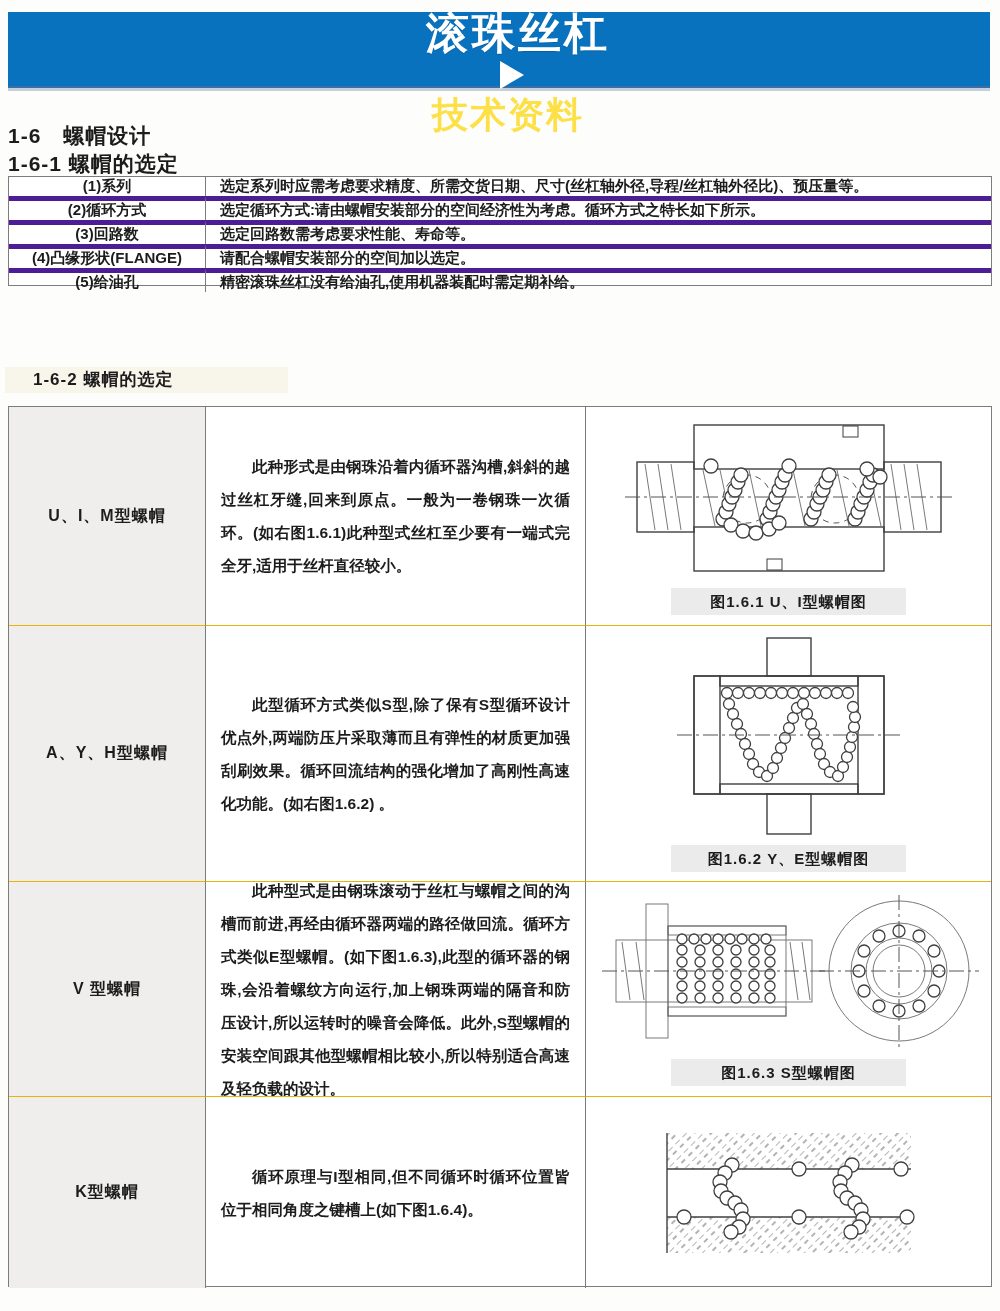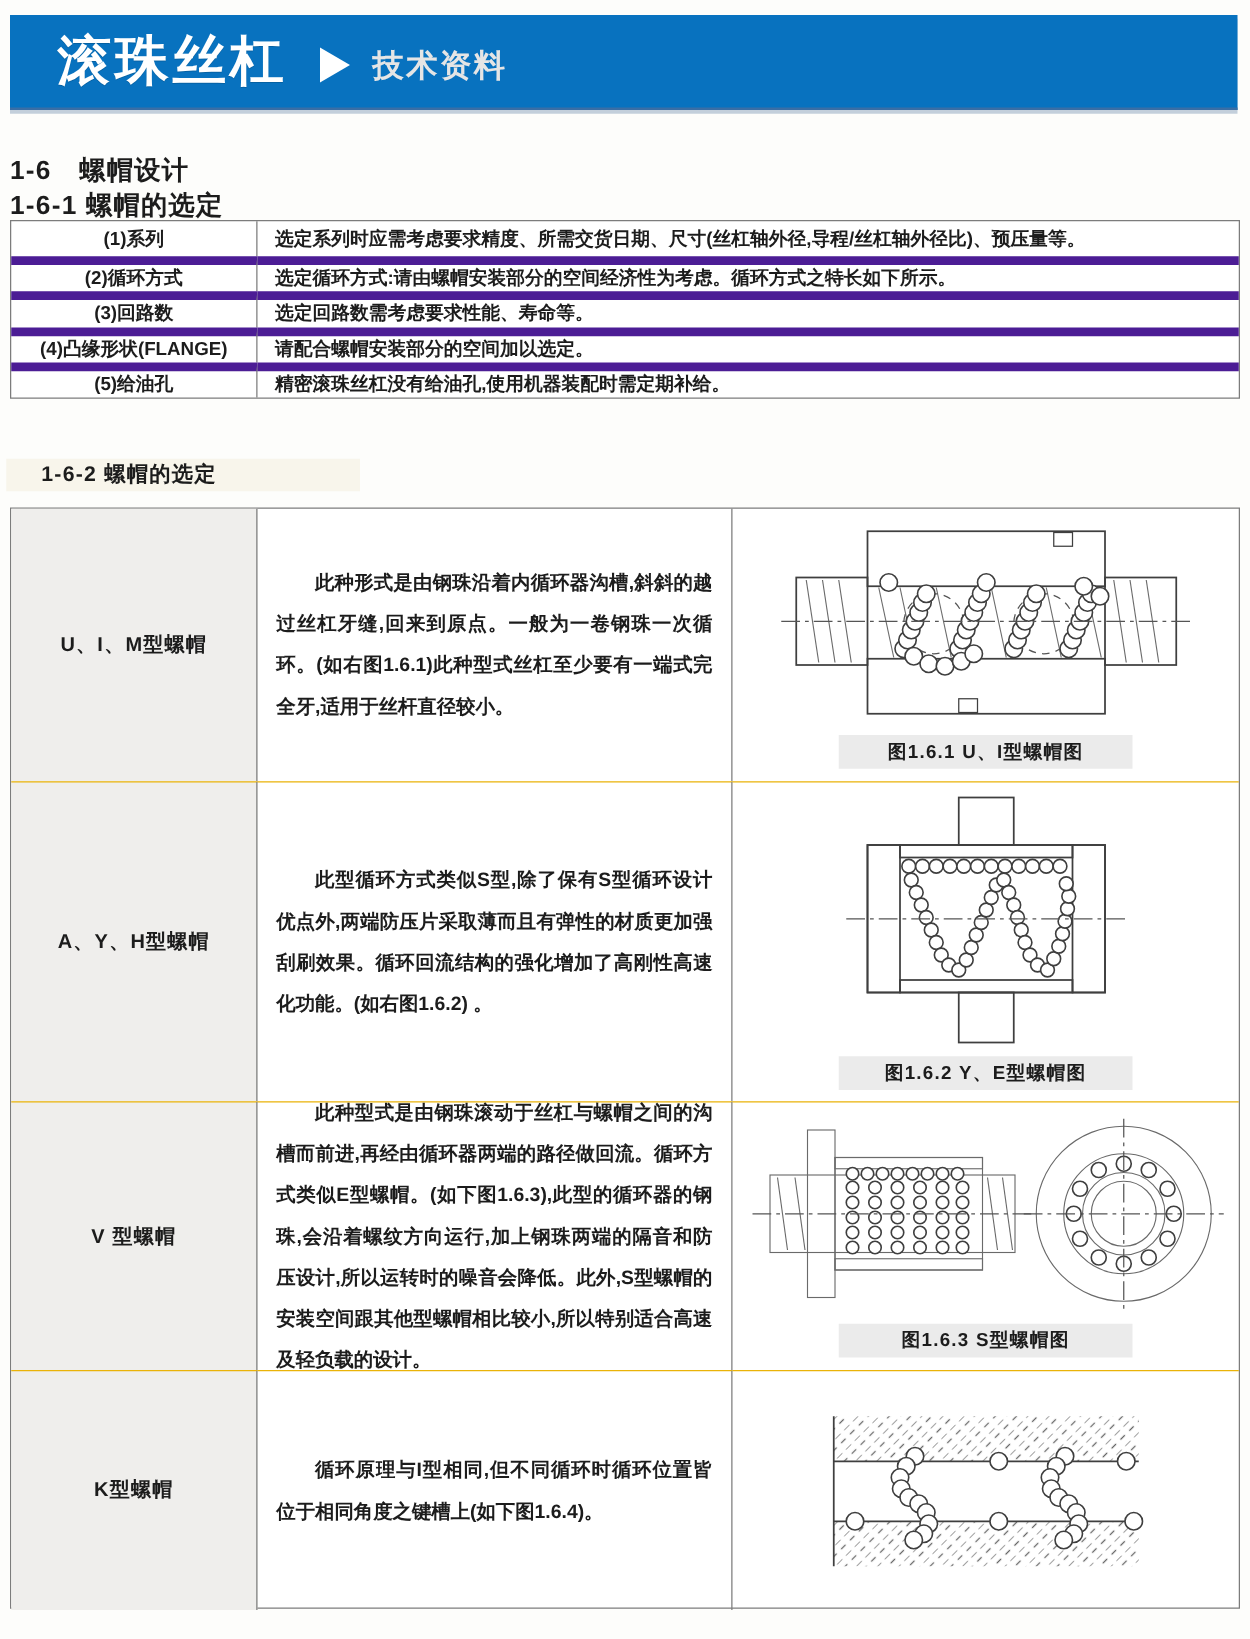--- a/index.html
+++ b/index.html
@@ -9,54 +9,54 @@
     background:#fdfdfb;
     font-family:"Liberation Sans","DejaVu Sans",sans-serif;
     color:#1c1c1c;
   }
   
   .banner {
     position:absolute; left:8px; top:12px; width:982px; height:76px;
     background:#0872bf;
     border-bottom:2px solid #3a6ea5;
     box-shadow:0 3px 0 #c3cfdb;
-    display:flex; align-items:center;
+    display:flex; align-items:center;flex-direction:column;
   }
   .banner .title {
     font-size:43px; font-weight:bold; color:#fff;
     letter-spacing:3px; margin-left:38px; line-height:1;
     text-shadow:0 1px 0 rgba(0,0,0,.15);
   }
   .banner .tri {
     width:0; height:0; margin-left:26px; margin-top:6px;
     border-left:24px solid #fff;
     border-top:14px solid transparent;
     border-bottom:14px solid transparent;
   }
   .banner .subtitle {
-    font-size:25px; font-weight:bold; color:#e5e5e5;
+    font-size:36px; font-weight:bold; color:#fde047;
     letter-spacing:2px; margin-left:18px; margin-top:8px; line-height:1;
   }
   
   .h-16   { position:absolute; left:8px;  top:122px; font-size:21px; font-weight:bold; letter-spacing:1px; }
   .h-161  { position:absolute; left:8px;  top:150px; font-size:21px; font-weight:bold; letter-spacing:1px; }
   .h-162 {
     position:absolute; left:5px; top:367px; width:283px; height:26px;
     background:#f8f5eb; font-size:17px; font-weight:bold;
     line-height:26px; padding-left:28px; letter-spacing:1px;
   }
   
   .sel-table {
-    position:absolute; left:8px; top:176px; width:984px; height:143px;
+    position:absolute; left:8px; top:176px; width:984px; height:110px;
     display:grid; grid-template-columns:197px 1fr;
     grid-template-rows:repeat(5,1fr);
     border:1px solid #7c7c7c; background:#fff;
   }
   .sel-table .cell {
-    border-top:7px solid #4c1d95;
+    border-top:5px solid #4c1d95;
     display:flex; align-items:center;
     font-size:15px; font-weight:bold;
   }
   .sel-table .cell.r0 { border-top:none; }
   .sel-table .lbl { justify-content:center; border-right:1px solid #7c7c7c; text-align:center; }
   .sel-table .txt { padding-left:14px; }
   
   .nut-table {
     position:absolute; left:8px; top:406px; width:984px; height:881px;
     display:grid; grid-template-columns:197px 380px 1fr;

